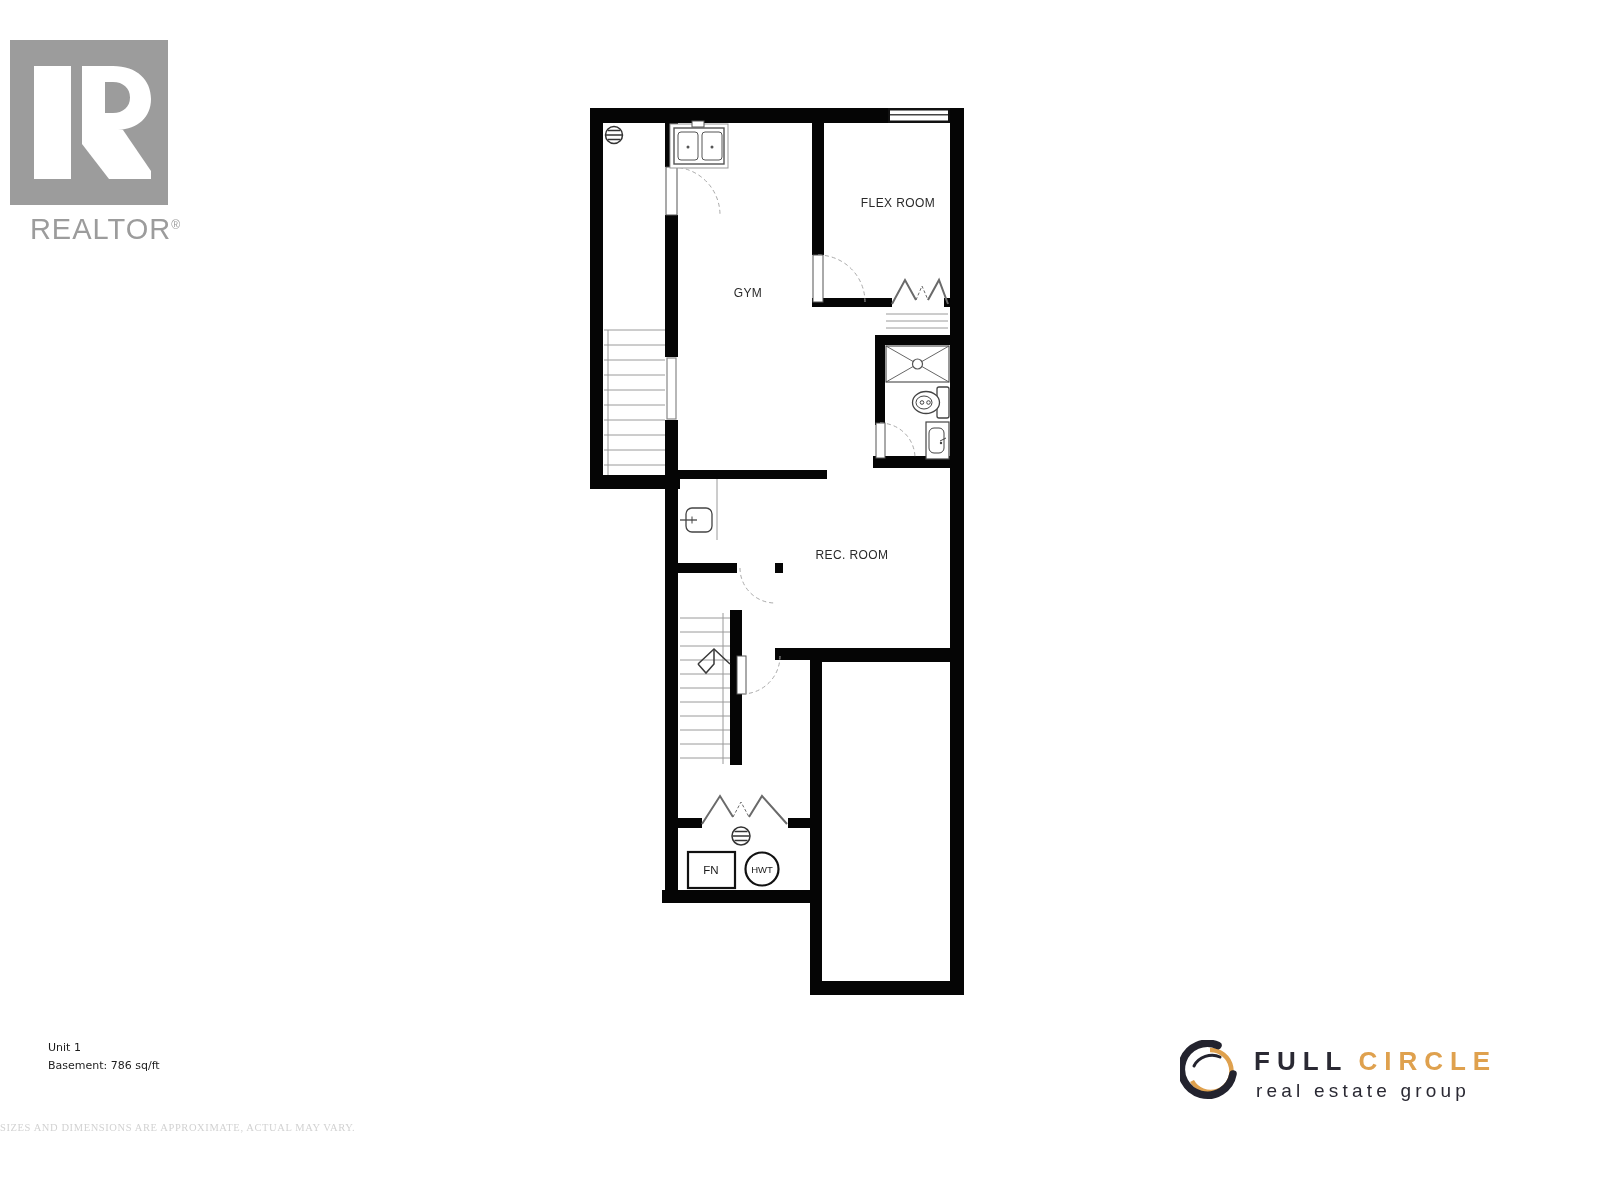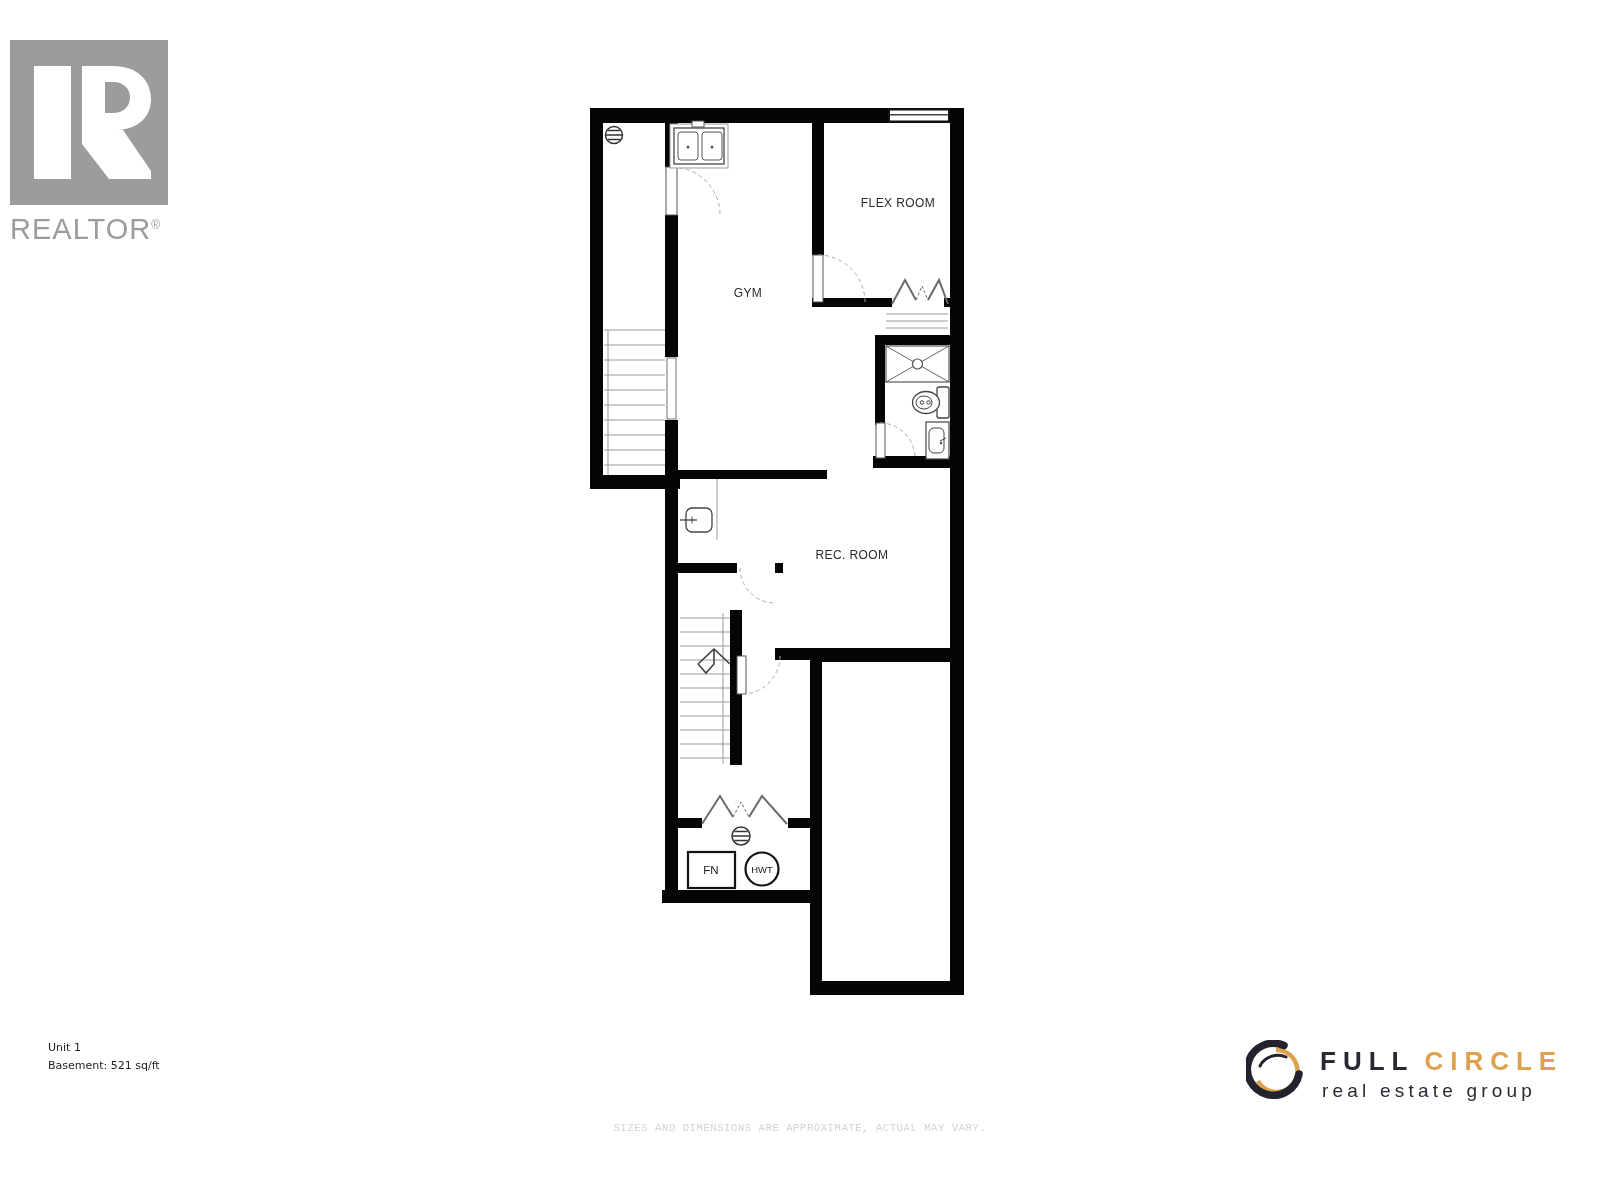--- a/index.html
+++ b/index.html
@@ -1,34 +1,34 @@
 <!DOCTYPE html>
 <html><head>
 <meta charset="utf-8">
 <style>
   html,body{margin:0;padding:0;background:#ffffff;}
   .page{position:relative;width:1600px;height:1200px;background:#ffffff;overflow:hidden;
         font-family:"Liberation Sans",sans-serif;}
   
   .realtor{position:absolute;left:10px;top:40px;width:190px;}
   .realtor-text{margin-top:4px;font-family:"Liberation Sans",sans-serif;font-size:29px;
-        letter-spacing:1px;color:#9c9c9c;font-weight:400;}
+        letter-spacing:1px;color:#9c9c9c;font-weight:400;text-align:center;}
   .realtor-text sup{font-size:12px;vertical-align:10px;letter-spacing:0;}
   
   .plan-svg{position:absolute;left:0;top:0;}
   .room-label{font-family:"Liberation Sans",sans-serif;font-size:12px;fill:#2a2a2a;letter-spacing:.4px;}
   .equip-label{font-family:"Liberation Sans",sans-serif;font-size:11.5px;fill:#1a1a1a;}
   .equip-label-sm{font-family:"Liberation Sans",sans-serif;font-size:9.5px;fill:#1a1a1a;}
   
   .unit-info{position:absolute;left:48px;top:1039px;font-family:"DejaVu Sans",sans-serif;
         font-size:11px;color:#1d1d1d;line-height:18px;}
-  .disclaimer{position:absolute;left:0;right:0;top:1122px;text-align:center;
-        font-family:Liberation Mono, monospace;font-size:10.5px;letter-spacing:.6px;color:#d2d2d2;}
-  
-  .fc{position:absolute;left:1246px;top:1040px;display:flex;align-items:flex-start;}
+  .disclaimer{position:absolute;left:0;right:0;top:1122px;
+        font-family:Liberation Serif, serif;font-size:10.5px;letter-spacing:.6px;color:#d2d2d2;}
+  
+  .fc{position:absolute;left:1180px;top:1040px;display:flex;align-items:flex-start;}
   .fc-text{margin-left:14px;padding-top:6px;}
   .fc-line1{font-family:"Liberation Sans",sans-serif;font-weight:bold;font-size:26px;letter-spacing:7px;white-space:nowrap;}
   .fc-word1{color:#2a2933;}
   .fc-word2{color:#dfa14e;margin-left:10px;}
   .fc-line2{margin-top:3px;padding-left:2px;font-family:"Liberation Sans",sans-serif;
         font-size:19px;letter-spacing:4.2px;color:#2a2933;}
 </style>
 </head>
 <body>
 
@@ -221,21 +221,21 @@
 
     <text class="room-label" x="748" y="297" text-anchor="middle">GYM</text>
     <text class="room-label" x="898" y="207" text-anchor="middle">FLEX ROOM</text>
     <text class="room-label" x="852" y="559" text-anchor="middle">REC. ROOM</text>
     <text class="equip-label" x="711" y="874" text-anchor="middle">FN</text>
     <text class="equip-label-sm" x="762" y="873" text-anchor="middle">HWT</text>
   </svg>
 
   <div class="unit-info">
     <div>Unit 1</div>
-    <div>Basement: 521 sq/ft</div>
+    <div>Basement: 786 sq/ft</div>
   </div>
 
   <div class="fc">
     <svg width="60" height="60" viewBox="0 0 60 60">
       <path d="M 30 10 A 21 21 0 1 1 12 41" fill="none" stroke="#dfa14e" stroke-width="4.5"></path>
       <path d="M 38 5.5 A 26 26 0 1 0 53 34" fill="none" stroke="#23232e" stroke-width="7.5" stroke-linecap="round"></path>
       <path d="M 40 17 A 18 15 -20 0 0 14 26" fill="none" stroke="#23232e" stroke-width="3" stroke-linecap="round"></path>
     </svg>
     <div class="fc-text">
       <div class="fc-line1">

